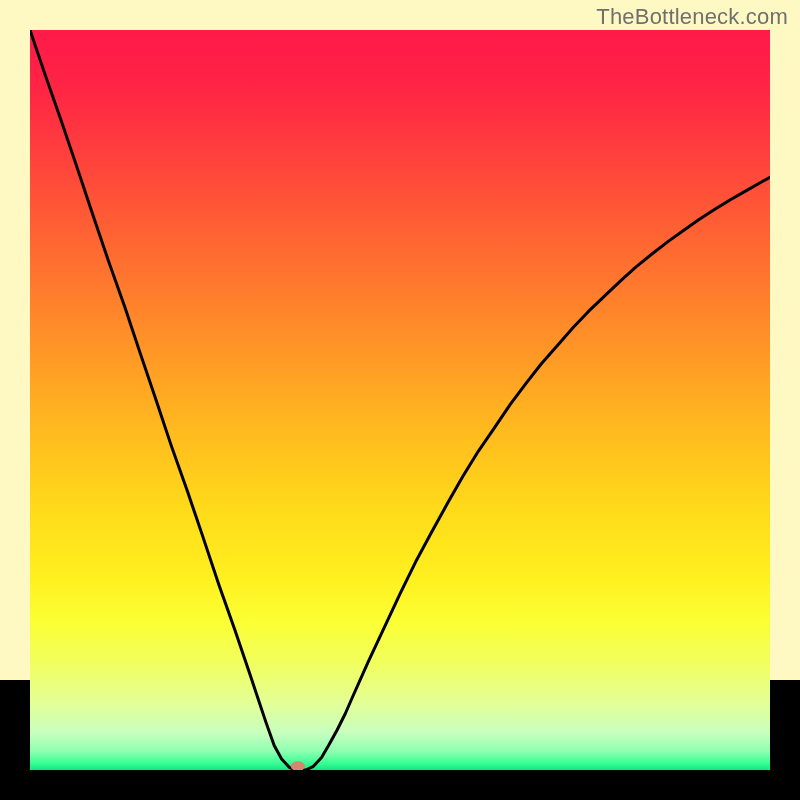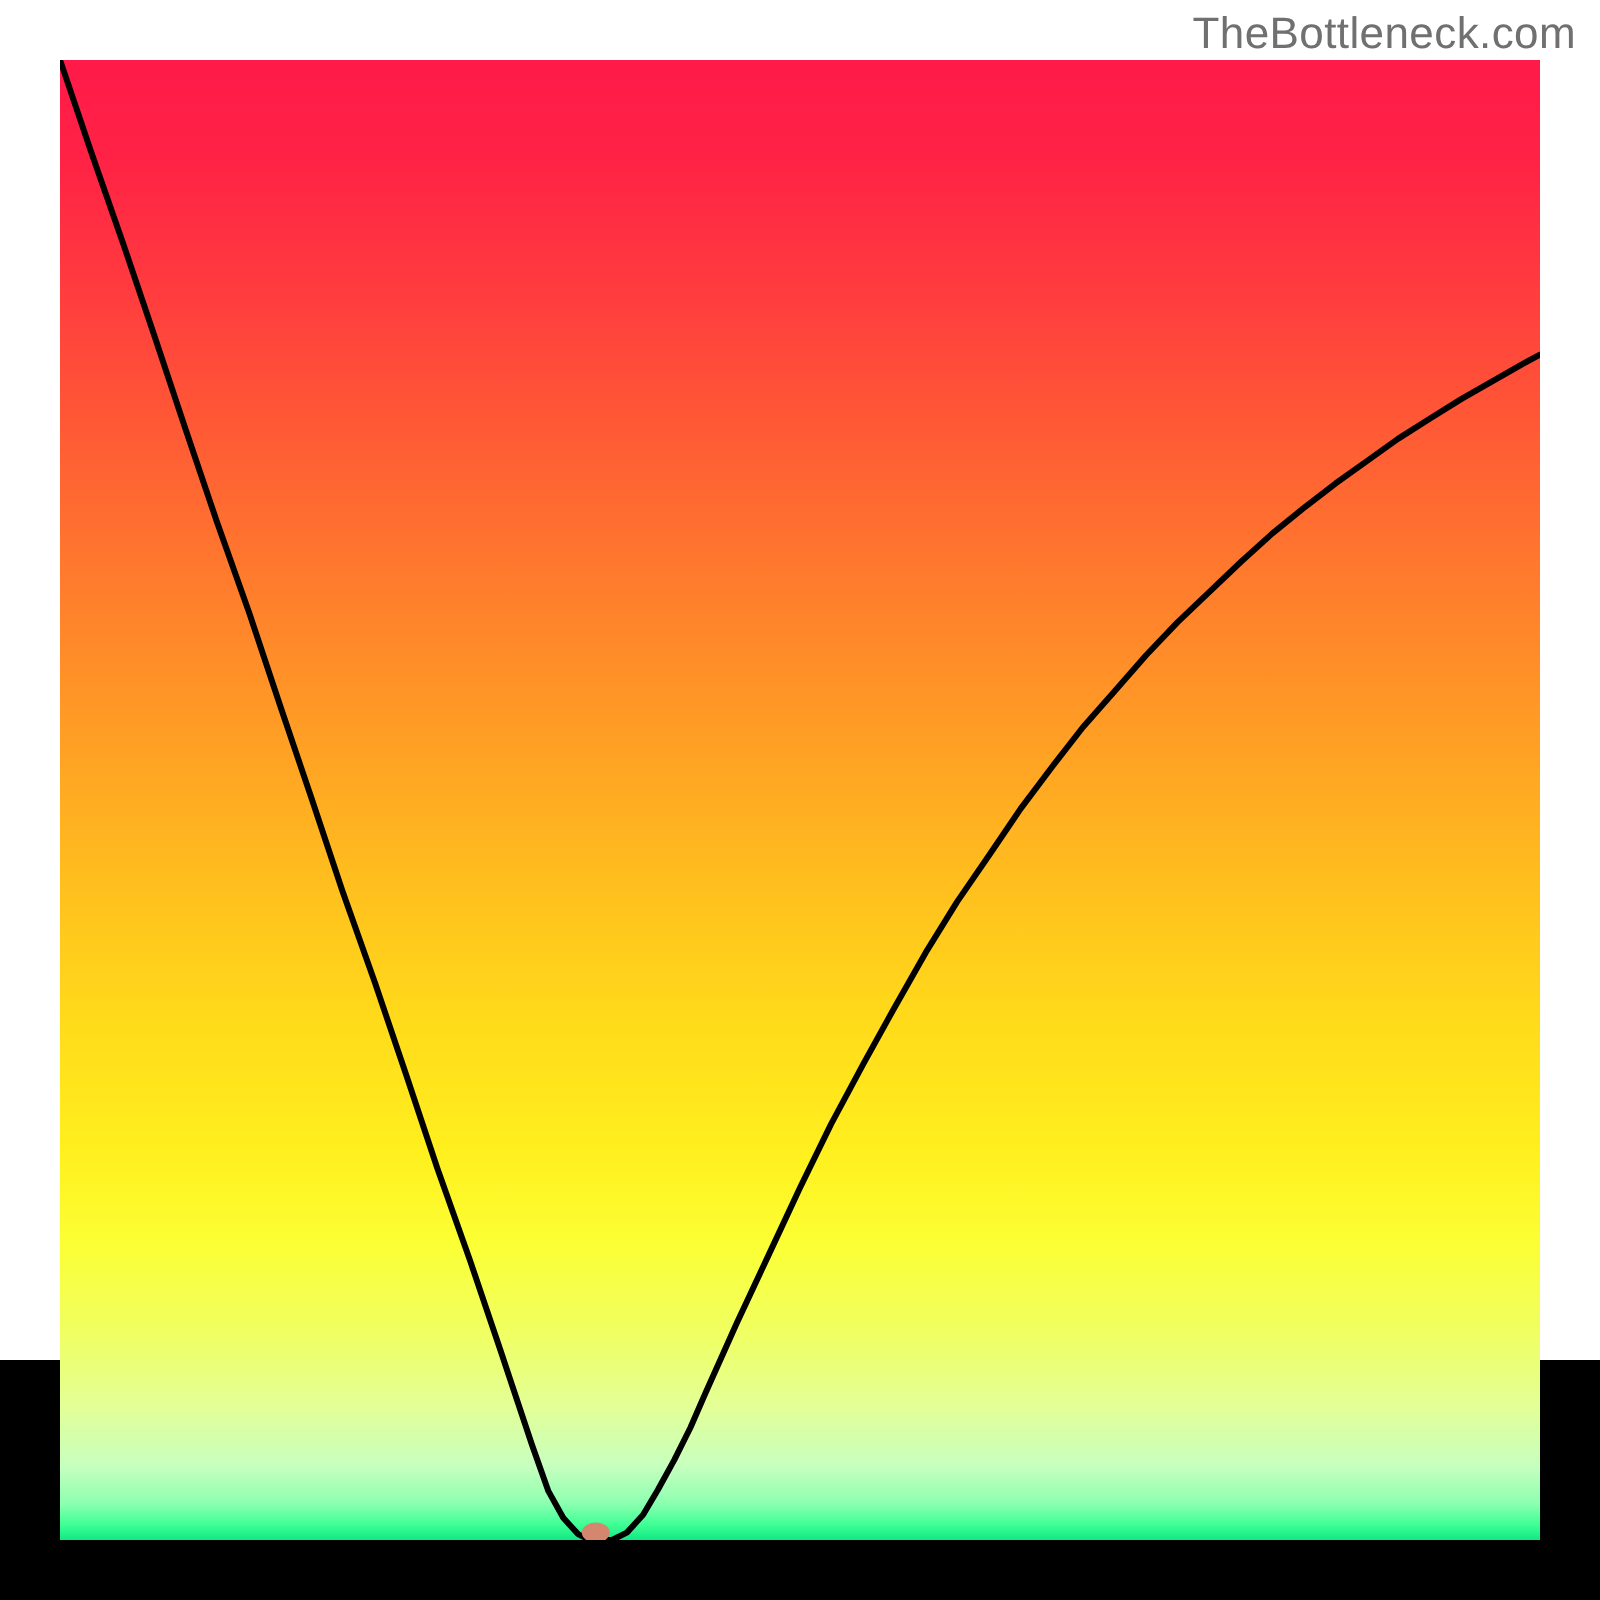--- a/index.html
+++ b/index.html
@@ -8,21 +8,21 @@
     width: 800px;
     height: 800px;
     overflow: hidden;
     background: #000;
     font-family: Arial, Helvetica, sans-serif;
   }
   .frame {
     position: relative;
     width: 800px;
     height: 680px;
-    background: #ffffff;
+    background: #fef9c3;
   }
   .watermark {
     position: absolute;
     top: 4px;
     right: 12px;
     color: #707070;
     font-size: 22px;
     font-weight: 500;
     letter-spacing: 0.2px;
     z-index: 3;

